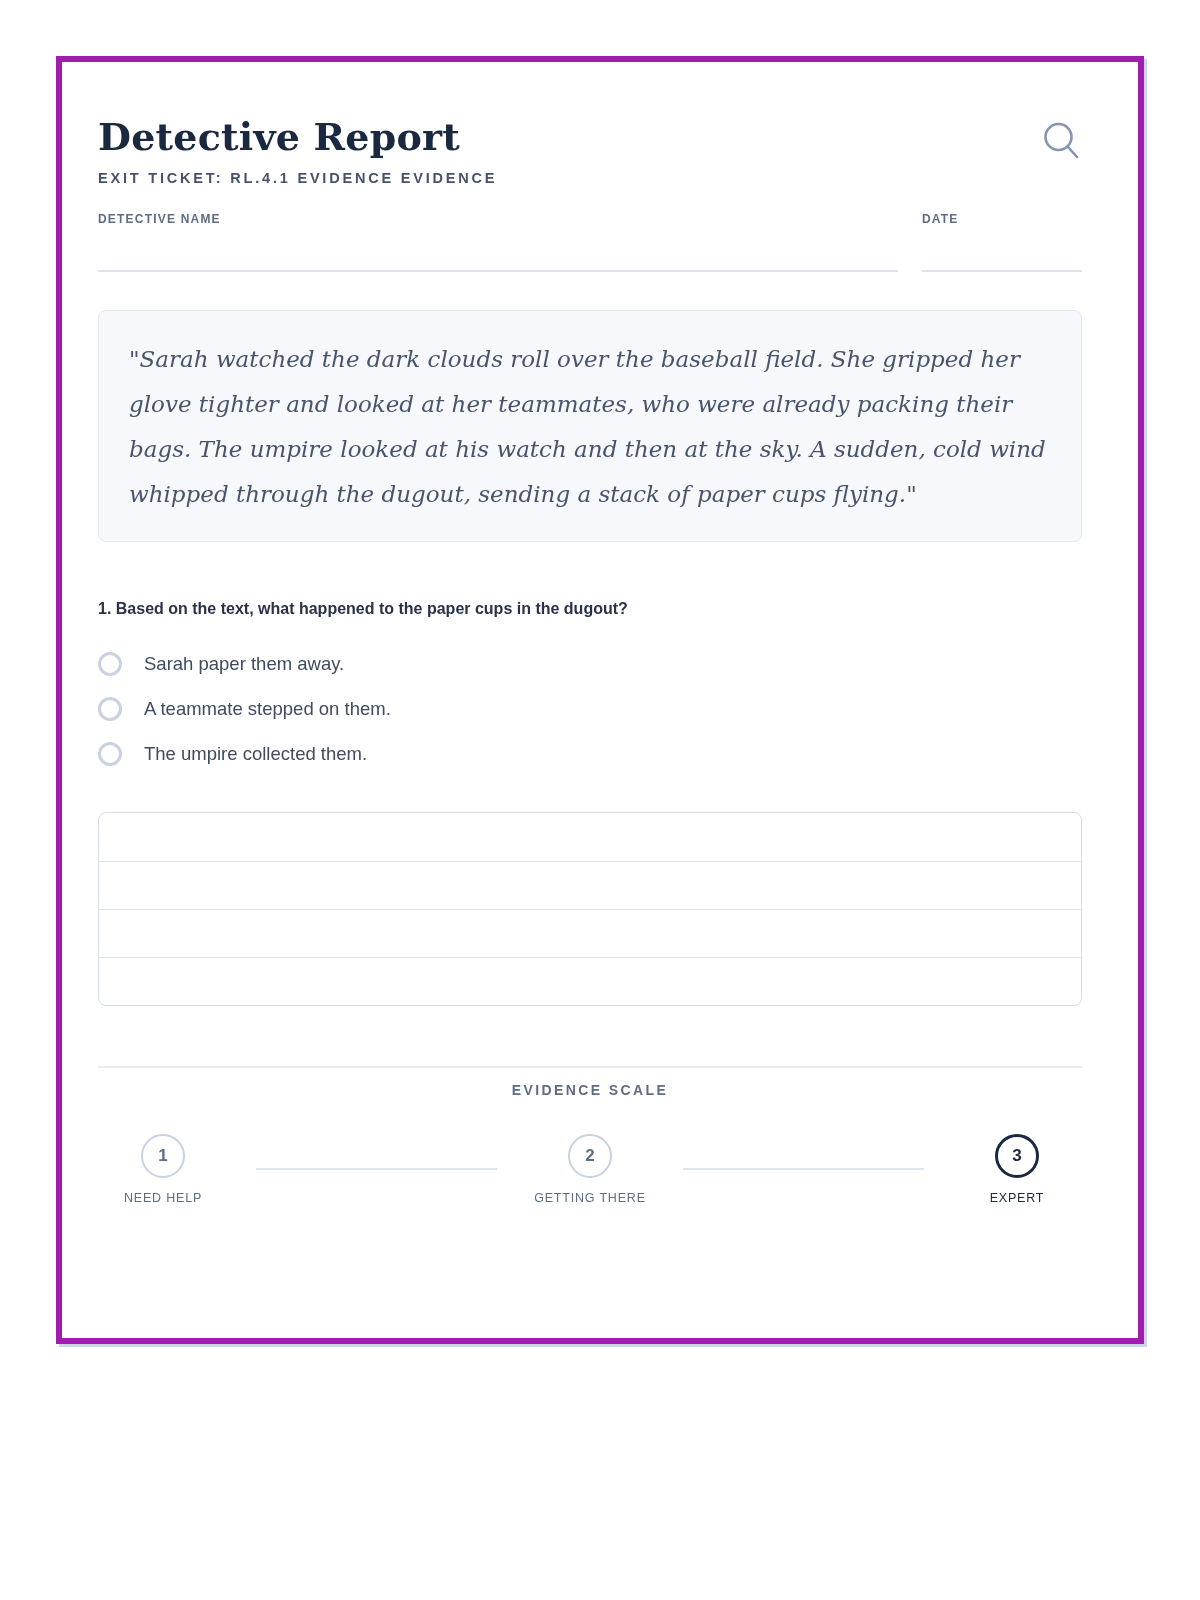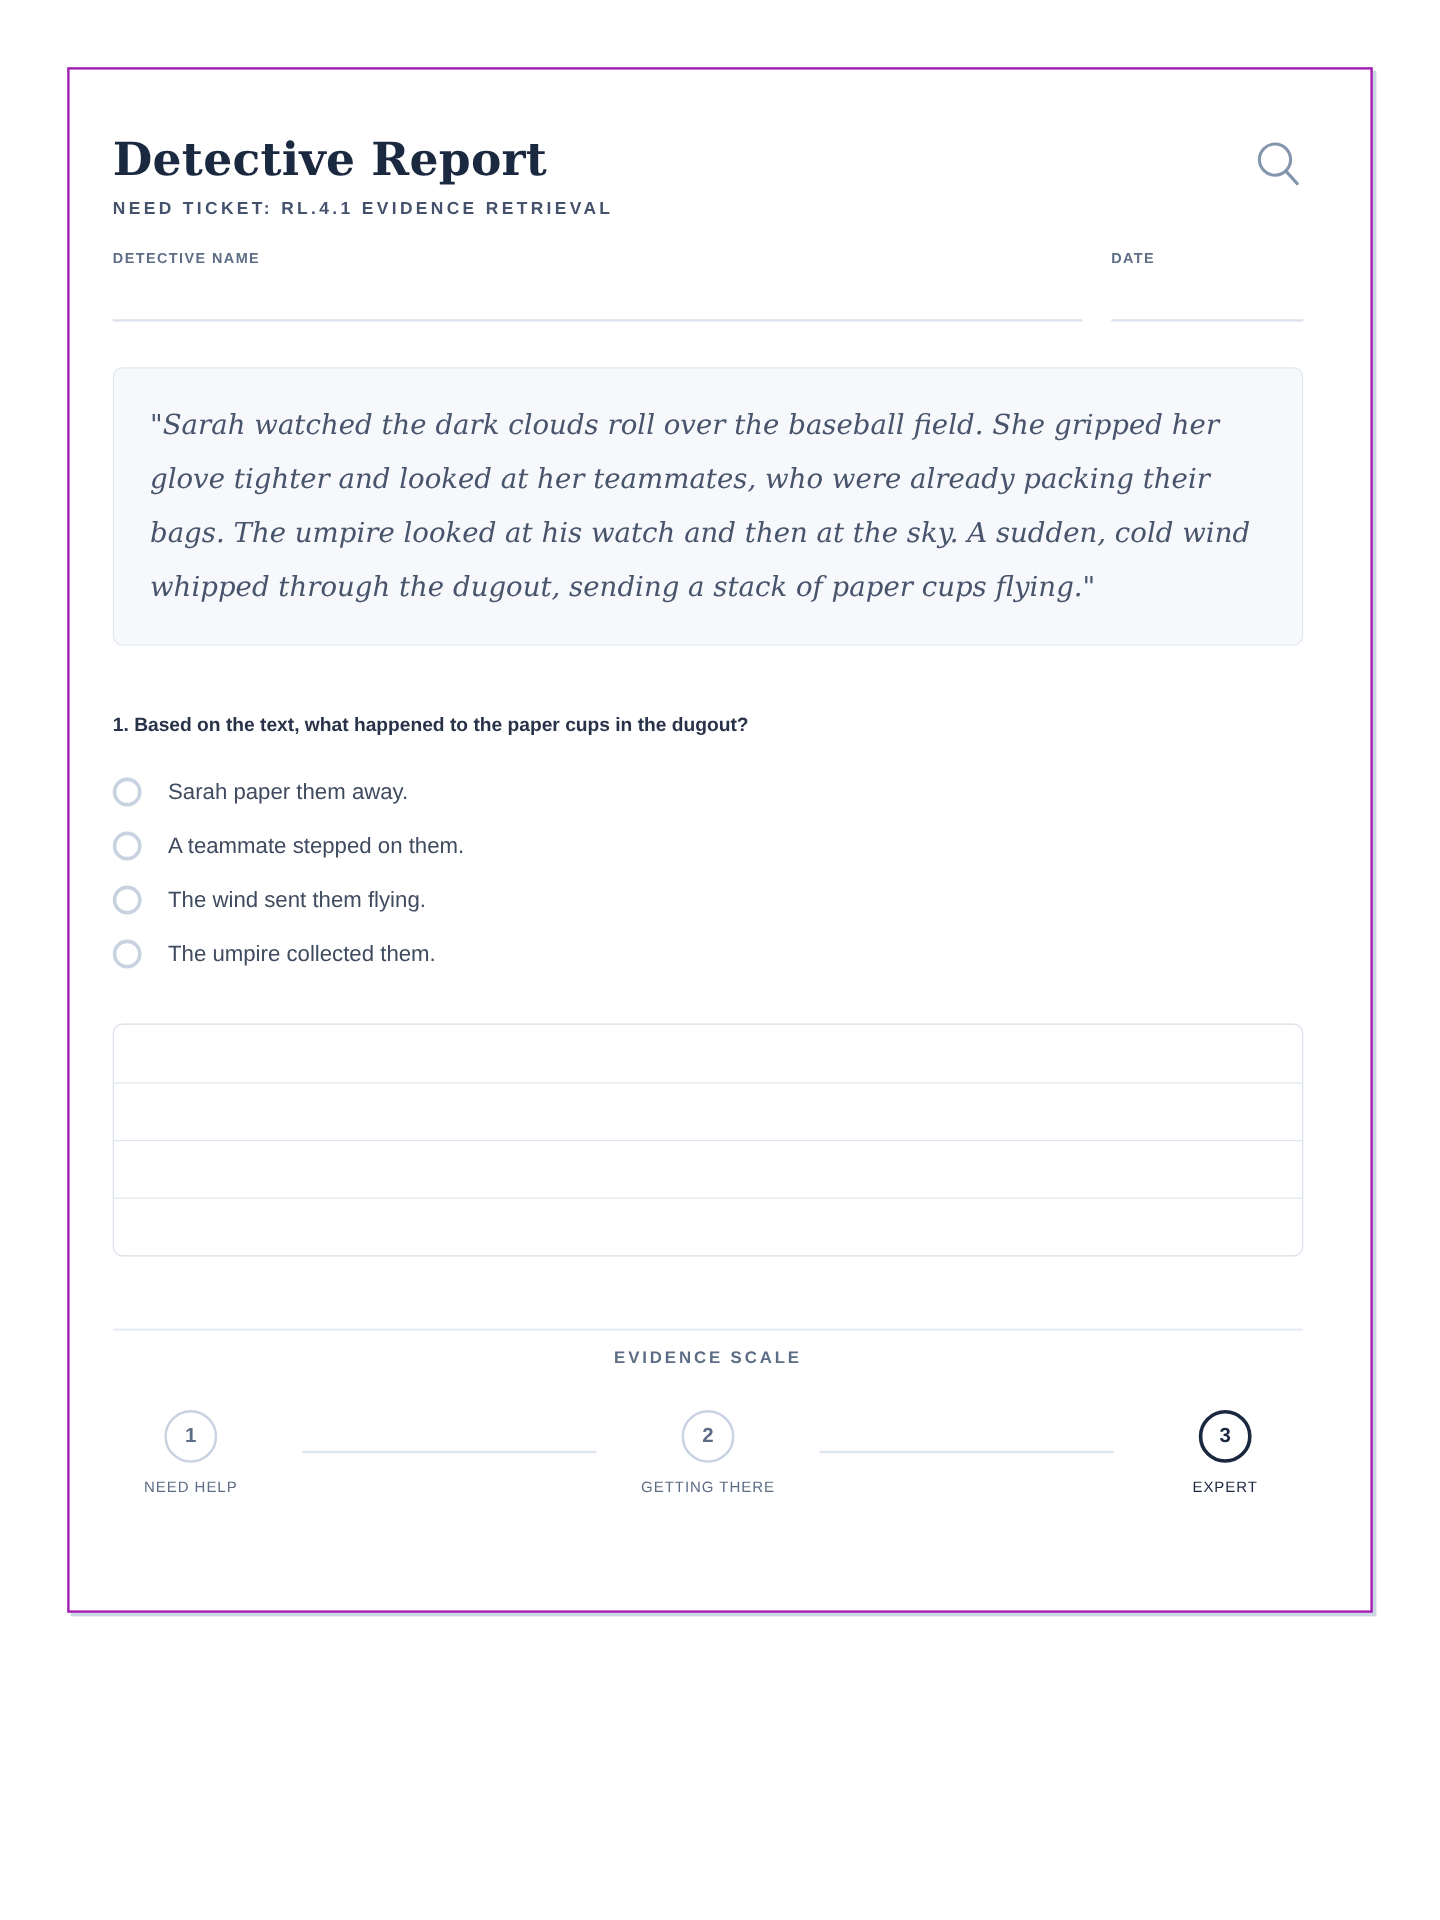--- a/index.html
+++ b/index.html
@@ -6,21 +6,21 @@
   html, body { background: #ffffff; }
   body {
     width: 1200px; height: 1600px;
     font-family: "Liberation Sans", sans-serif;
     color: #27324a;
   }
   .sheet {
     width: 1088px; min-height: 1288px;
     margin: 56px auto 0;
     background: #ffffff;
-    border: 2px solid #a21caf;
+    border: 6px solid #a21caf;
     box-shadow: 3px 3px 0 #cbd6e3;
     padding: 40px 56px 46px 36px;
   }
   
   .header-row { display: flex; justify-content: space-between; align-items: flex-start; margin-top: 14px; }
   .page-title {
     font-family: "DejaVu Serif", serif;
     font-size: 38px; font-weight: 800; letter-spacing: 0.2px;
     color: #1b2940; line-height: 1.1;
   }
@@ -109,21 +109,21 @@
   }
 </style>
 </head>
 <body>
 
 <div class="sheet">
 
   <div class="header-row">
     <div>
       <h1 class="page-title">Detective Report</h1>
-      <div class="subtitle">NEED TICKET: RL.4.1 EVIDENCE RETRIEVAL</div>
+      <div class="subtitle">EXIT TICKET: RL.4.1 EVIDENCE EVIDENCE</div>
     </div>
     <button class="search-btn">
       <span>
         <svg width="38" height="40" viewBox="0 0 38 40" fill="none">
           <circle cx="16.5" cy="17" r="13" stroke="#8496ad" stroke-width="2.6"></circle>
           <line x1="26" y1="27" x2="35" y2="37" stroke="#8496ad" stroke-width="2.6" stroke-linecap="round"></line>
         </svg>
       </span>
     </button>
   </div>
@@ -146,24 +146,20 @@
   <div class="q1-block">
     <div class="q-heading">1. Based on the text, what happened to the paper cups in the dugout?</div>
     <ul class="options">
       <li class="option-row">
         <span class="radio"></span>
         <span class="option-label">Sarah paper them away.</span>
       </li>
       <li class="option-row">
         <span class="radio"></span>
         <span class="option-label">A teammate stepped on them.</span>
-      </li>
-      <li class="option-row">
-        <span class="radio"></span>
-        <span class="option-label">The wind sent them flying.</span>
       </li>
       <li class="option-row">
         <span class="radio"></span>
         <span class="option-label">The umpire collected them.</span>
       </li>
     </ul>
   </div>
 
   <div class="q2-block">
     <div class="answer-area">

